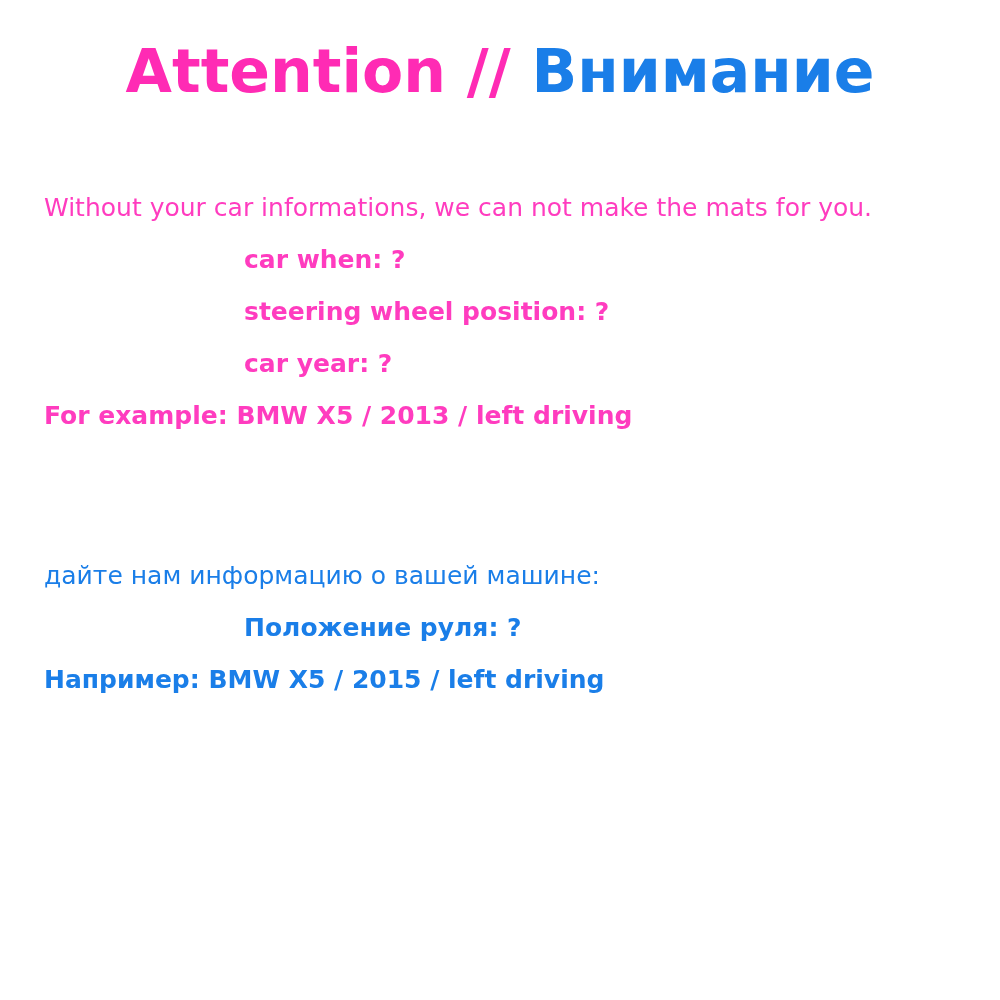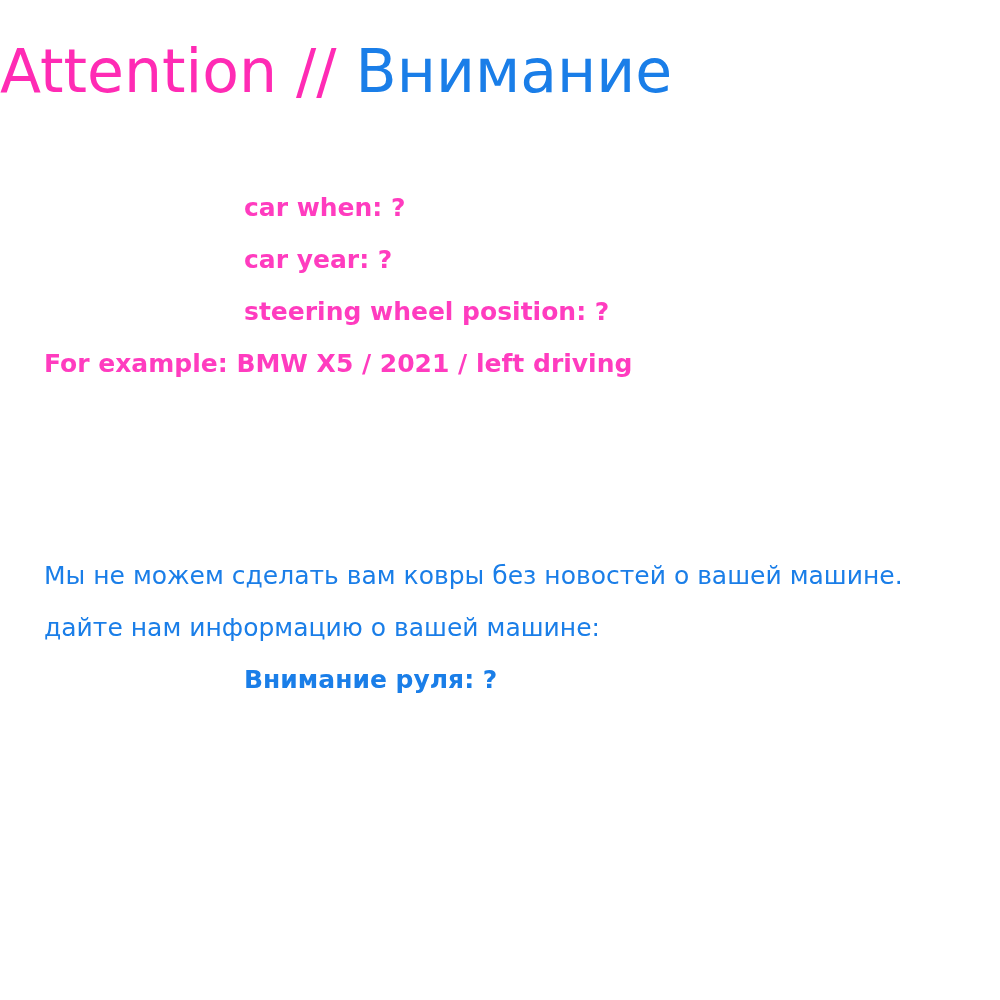--- a/index.html
+++ b/index.html
@@ -19,23 +19,23 @@
     height: 1000px;
     box-sizing: border-box;
   }
 
   
   .title {
     position: absolute;
     top: 36px;
     left: 0;
     width: 1000px;
-    text-align: left;
+    text-align: center;
     font-size: 60px;
-    font-weight: normal;
+    font-weight: bold;
     letter-spacing: 0px;
     white-space: nowrap;
   }
   .title .en { color: #ff2bb4; }
   .title .sep { color: #ff2bb4; }
   .title .ru { color: #1a7ee8; }
 
   
   .block-en {
     position: absolute;
@@ -69,25 +69,26 @@
 </head>
 <body>
 
 <div class="page">
 
   <div class="title">
     <span class="en">Attention</span><span class="sep"> // </span><span class="ru">Внимание</span>
   </div>
 
   <div class="block-en">
+    <div class="line">Without your car informations, we can not make the mats for you.</div>
     <div class="line indent">car when: ?</div>
+    <div class="line indent">steering wheel position: ?</div>
     <div class="line indent">car year: ?</div>
-    <div class="line indent">steering wheel position: ?</div>
-    <div class="line bold">For example: BMW X5 / 2021 / left driving</div>
+    <div class="line bold">For example: BMW X5 / 2013 / left driving</div>
   </div>
 
   <div class="block-ru">
-    <div class="line">Мы не можем сделать вам ковры без новостей о вашей машине.</div>
     <div class="line">дайте нам информацию о вашей машине:</div>
-    <div class="line indent">Внимание руля: ?</div>
+    <div class="line indent">Положение руля: ?</div>
+    <div class="line bold">Например: BMW X5 / 2015 / left driving</div>
   </div>
 
 </div>
 
 </body></html>

